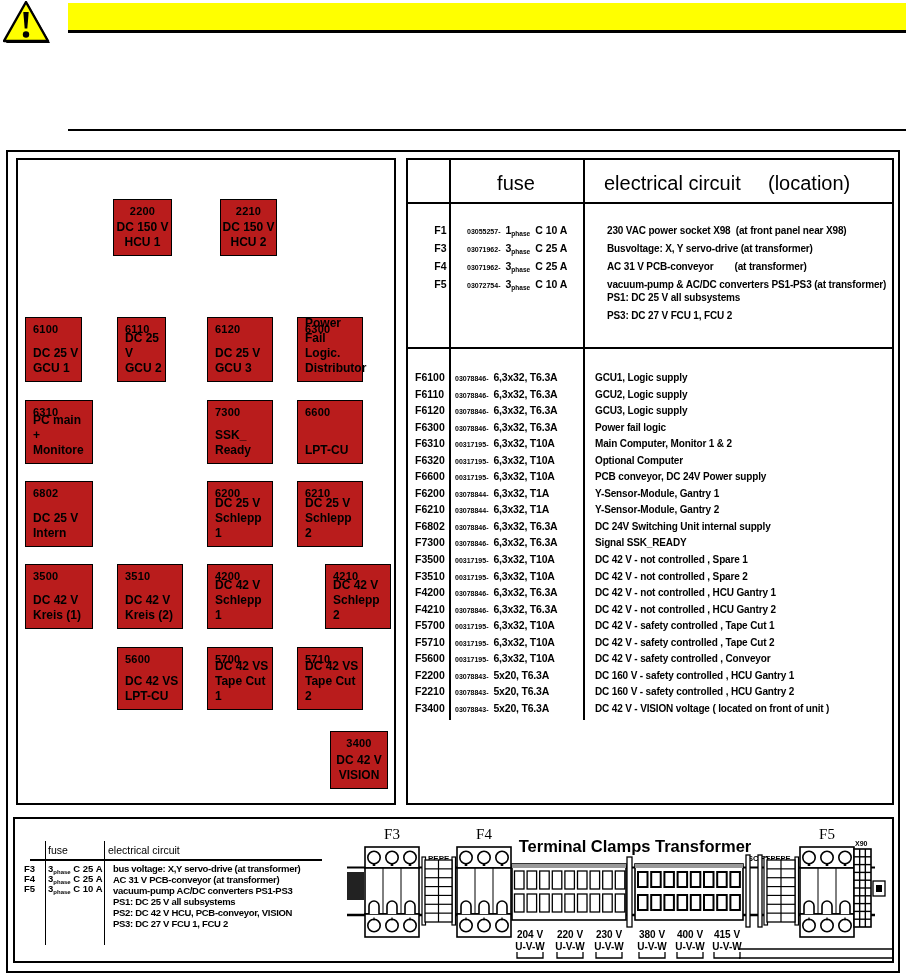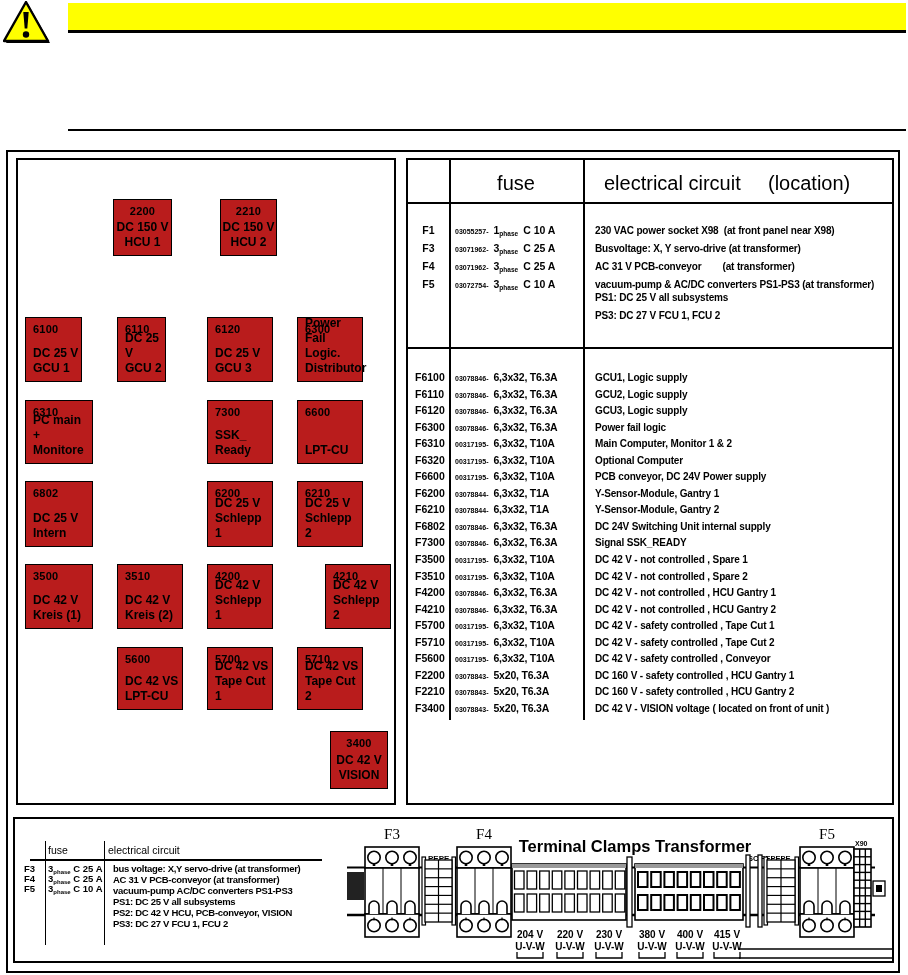--- a/index.html
+++ b/index.html
@@ -29,21 +29,21 @@
   .fusebox .flines { position:absolute; bottom:5px; left:7px; right:2px; font-size:12px; font-weight:bold; line-height:1.25; }
   .fusebox.center .fid { left:0; right:0; text-align:center; }
   .fusebox.center .flines { left:0; right:0; text-align:center; }
 
   
   .vline { position:absolute; width:1.6px; background:#000; }
   .hline { position:absolute; height:2px; background:#000; }
   #th-fuse { position:absolute; left:41px; top:12px; width:134px; text-align:center; font-size:20px; }
   #th-circuit { position:absolute; left:196px; top:12px; font-size:20px; }
   #th-location { position:absolute; left:360px; top:12px; font-size:20px; }
-  .rows-a { position:absolute; left:0; top:60px; width:100%; }
+  .rows-a { position:absolute; left:0; top:60px; width:100%;padding-left:12px; }
   .rows-b { position:absolute; left:0; top:207px; width:100%; }
   .trow { display:flex; align-items:baseline; }
   .rows-a .trow { height:18px; }
   .rows-b .trow { height:16.55px; }
   .c-id { width:41px; flex:none; text-align:center; font-size:10.5px; font-weight:bold; }
   .rows-b .c-id { text-align:left; padding-left:7px; }
   .c-fuse { width:134px; flex:none; white-space:nowrap; }
   .c-fuse .ord { font-size:7px; font-weight:bold; margin-left:6px; }
   .c-fuse .ph { font-size:10.5px; font-weight:bold; margin-left:5px; }
   .c-fuse .phl { font-size:6.5px; font-weight:bold; position:relative; top:2px; }

